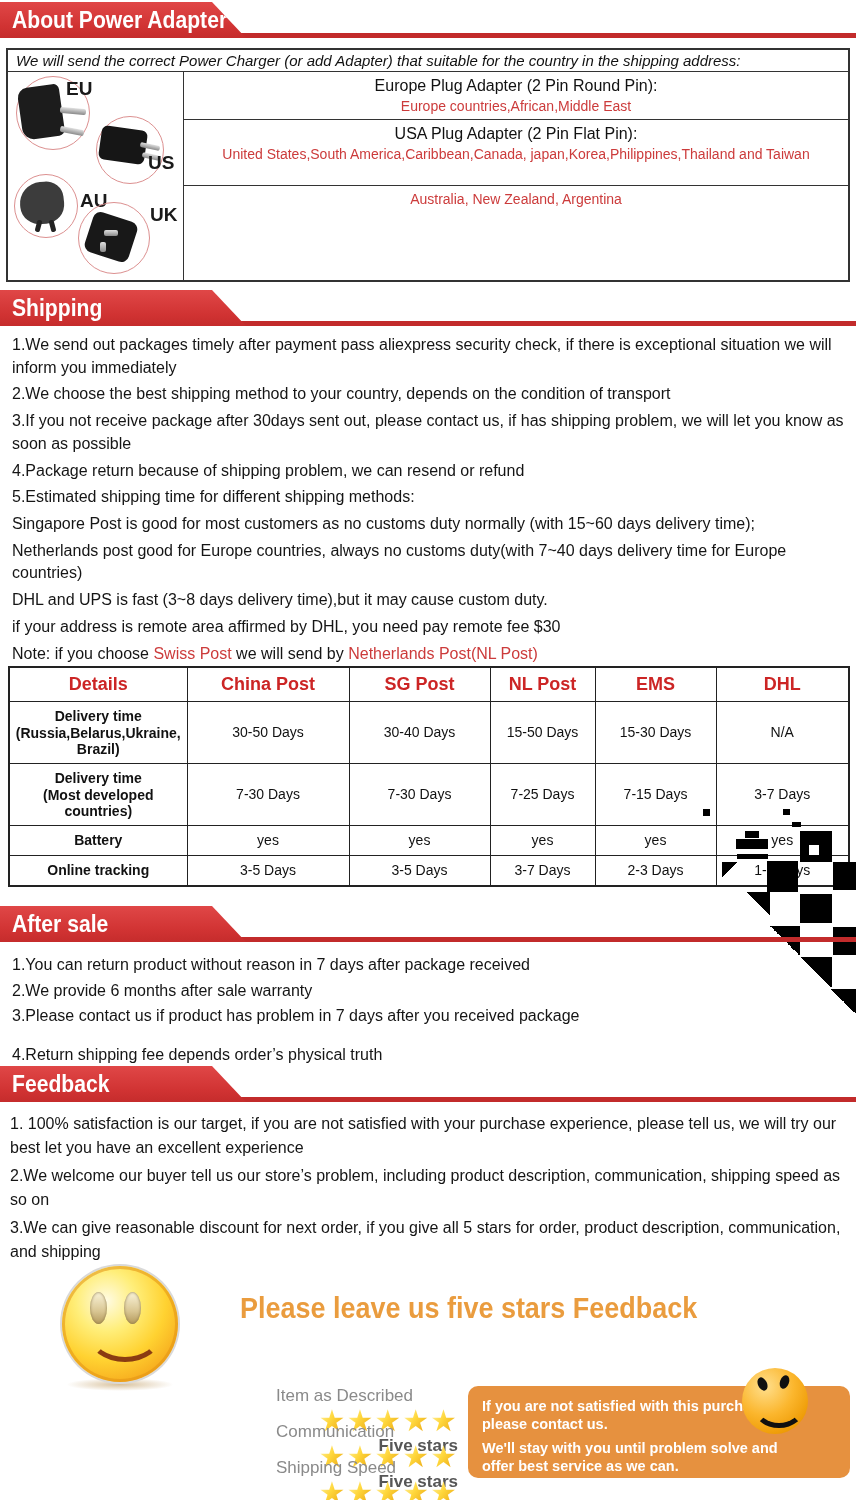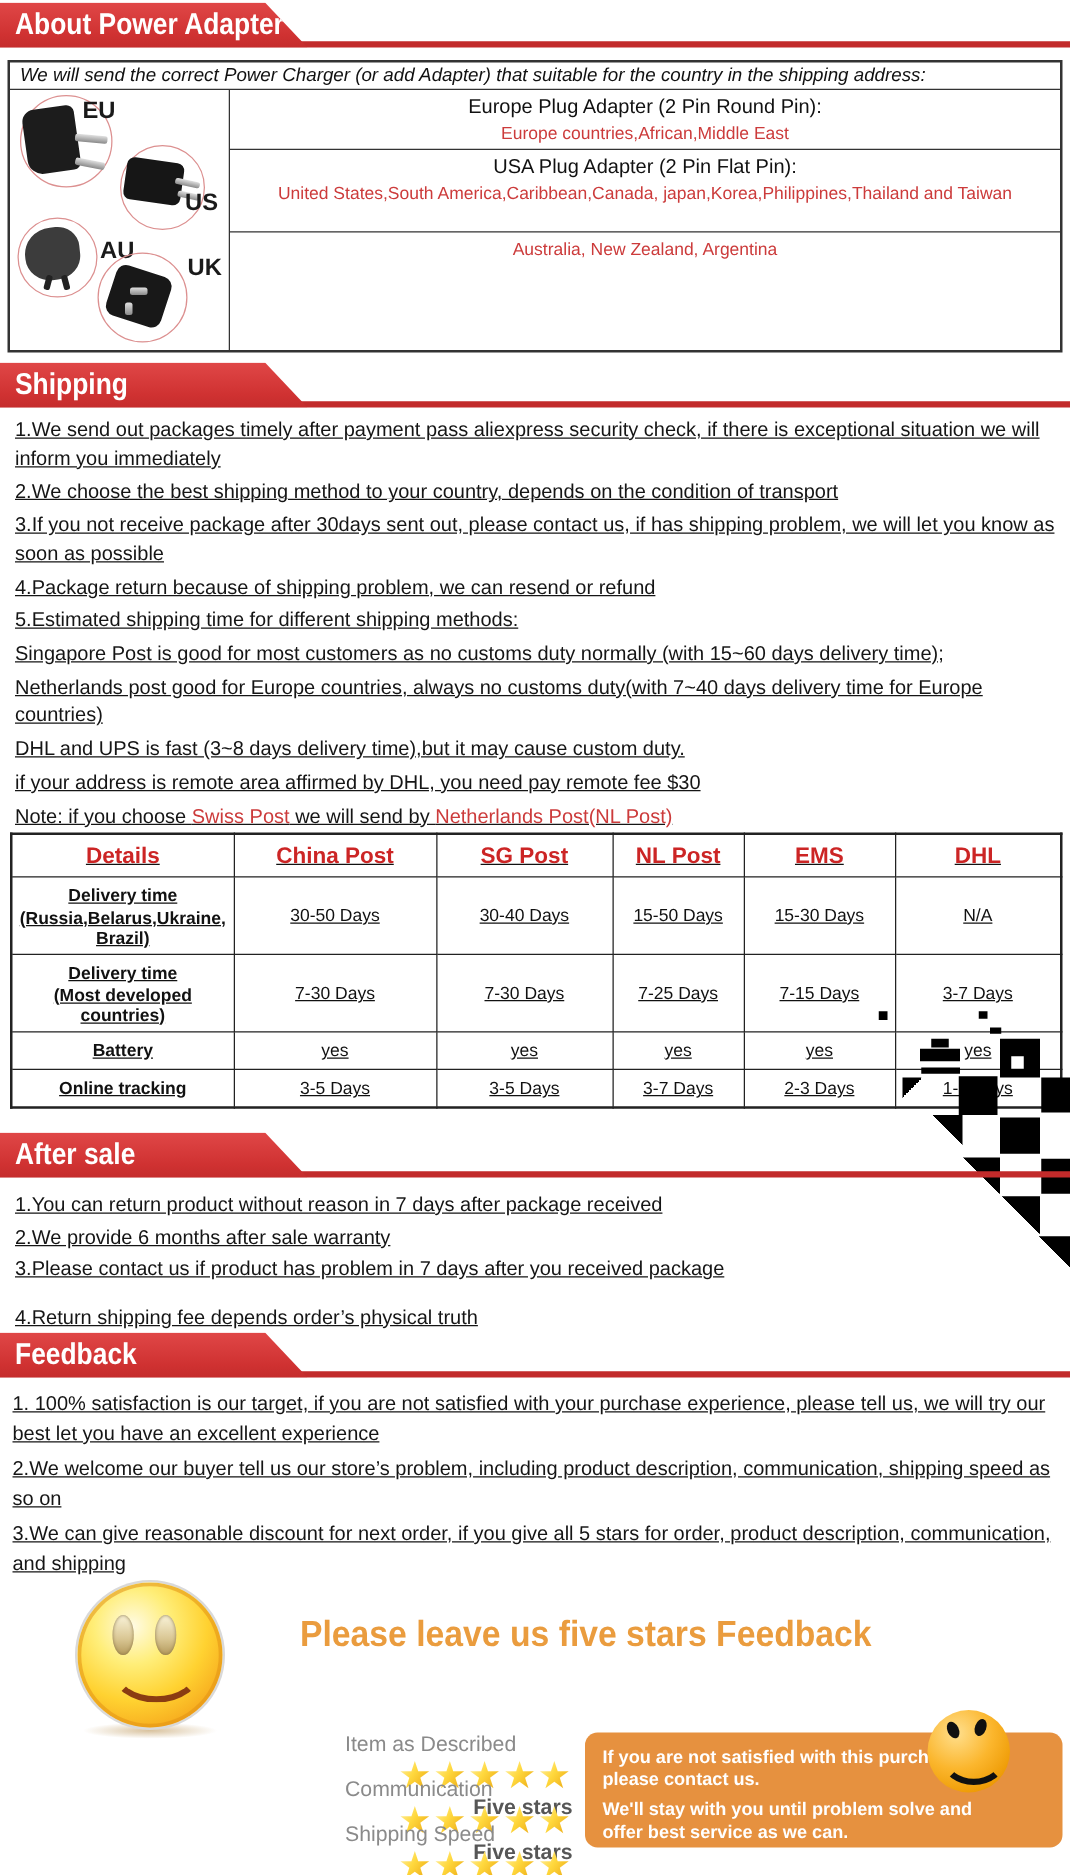--- a/index.html
+++ b/index.html
@@ -28,26 +28,26 @@
   .adapter-countries{font-size:14px;color:#cc3b3b;line-height:1.3;}
 
   
   .pcirc{position:absolute;border:1px solid #dc9090;border-radius:50%;}
   .pbody{position:absolute;}
   .ppin{position:absolute;background:linear-gradient(#e0e0e0,#8a8a8a);border-radius:2px;}
   .plabel{position:absolute;font-weight:bold;font-size:19px;color:#1a1a1a;}
 
   
   .textblock{position:absolute;font-size:16px;color:#151515;}
-  .textblock p{margin:0 0 4px 0;line-height:1.42;text-decoration:underline;}
+  .textblock p{margin:0 0 4px 0;line-height:1.42;}
   .red-inline{color:#cc3b3b;}
 
   
   table.ship{position:absolute;left:8px;top:666px;width:840px;border-collapse:collapse;
-      table-layout:fixed;border:2px solid #222;background:#fff;text-decoration:underline;}
+      table-layout:fixed;border:2px solid #222;background:#fff;}
   table.ship th,table.ship td{border:1px solid #222;text-align:center;vertical-align:middle;
       padding:2px 4px;box-sizing:border-box;}
   table.ship th{color:#cc2525;font-weight:bold;font-size:18px;height:34px;}
   .rowlabel{font-weight:bold;font-size:14px;line-height:1.3;}
   .rowsub{display:block;font-weight:bold;font-size:14px;}
   .cellval{font-size:14px;}
 
   
   .gl{position:absolute;background:#000;}
   .gl-tri-tl{position:absolute;background:linear-gradient(135deg,#000 50%,transparent 50%);}

